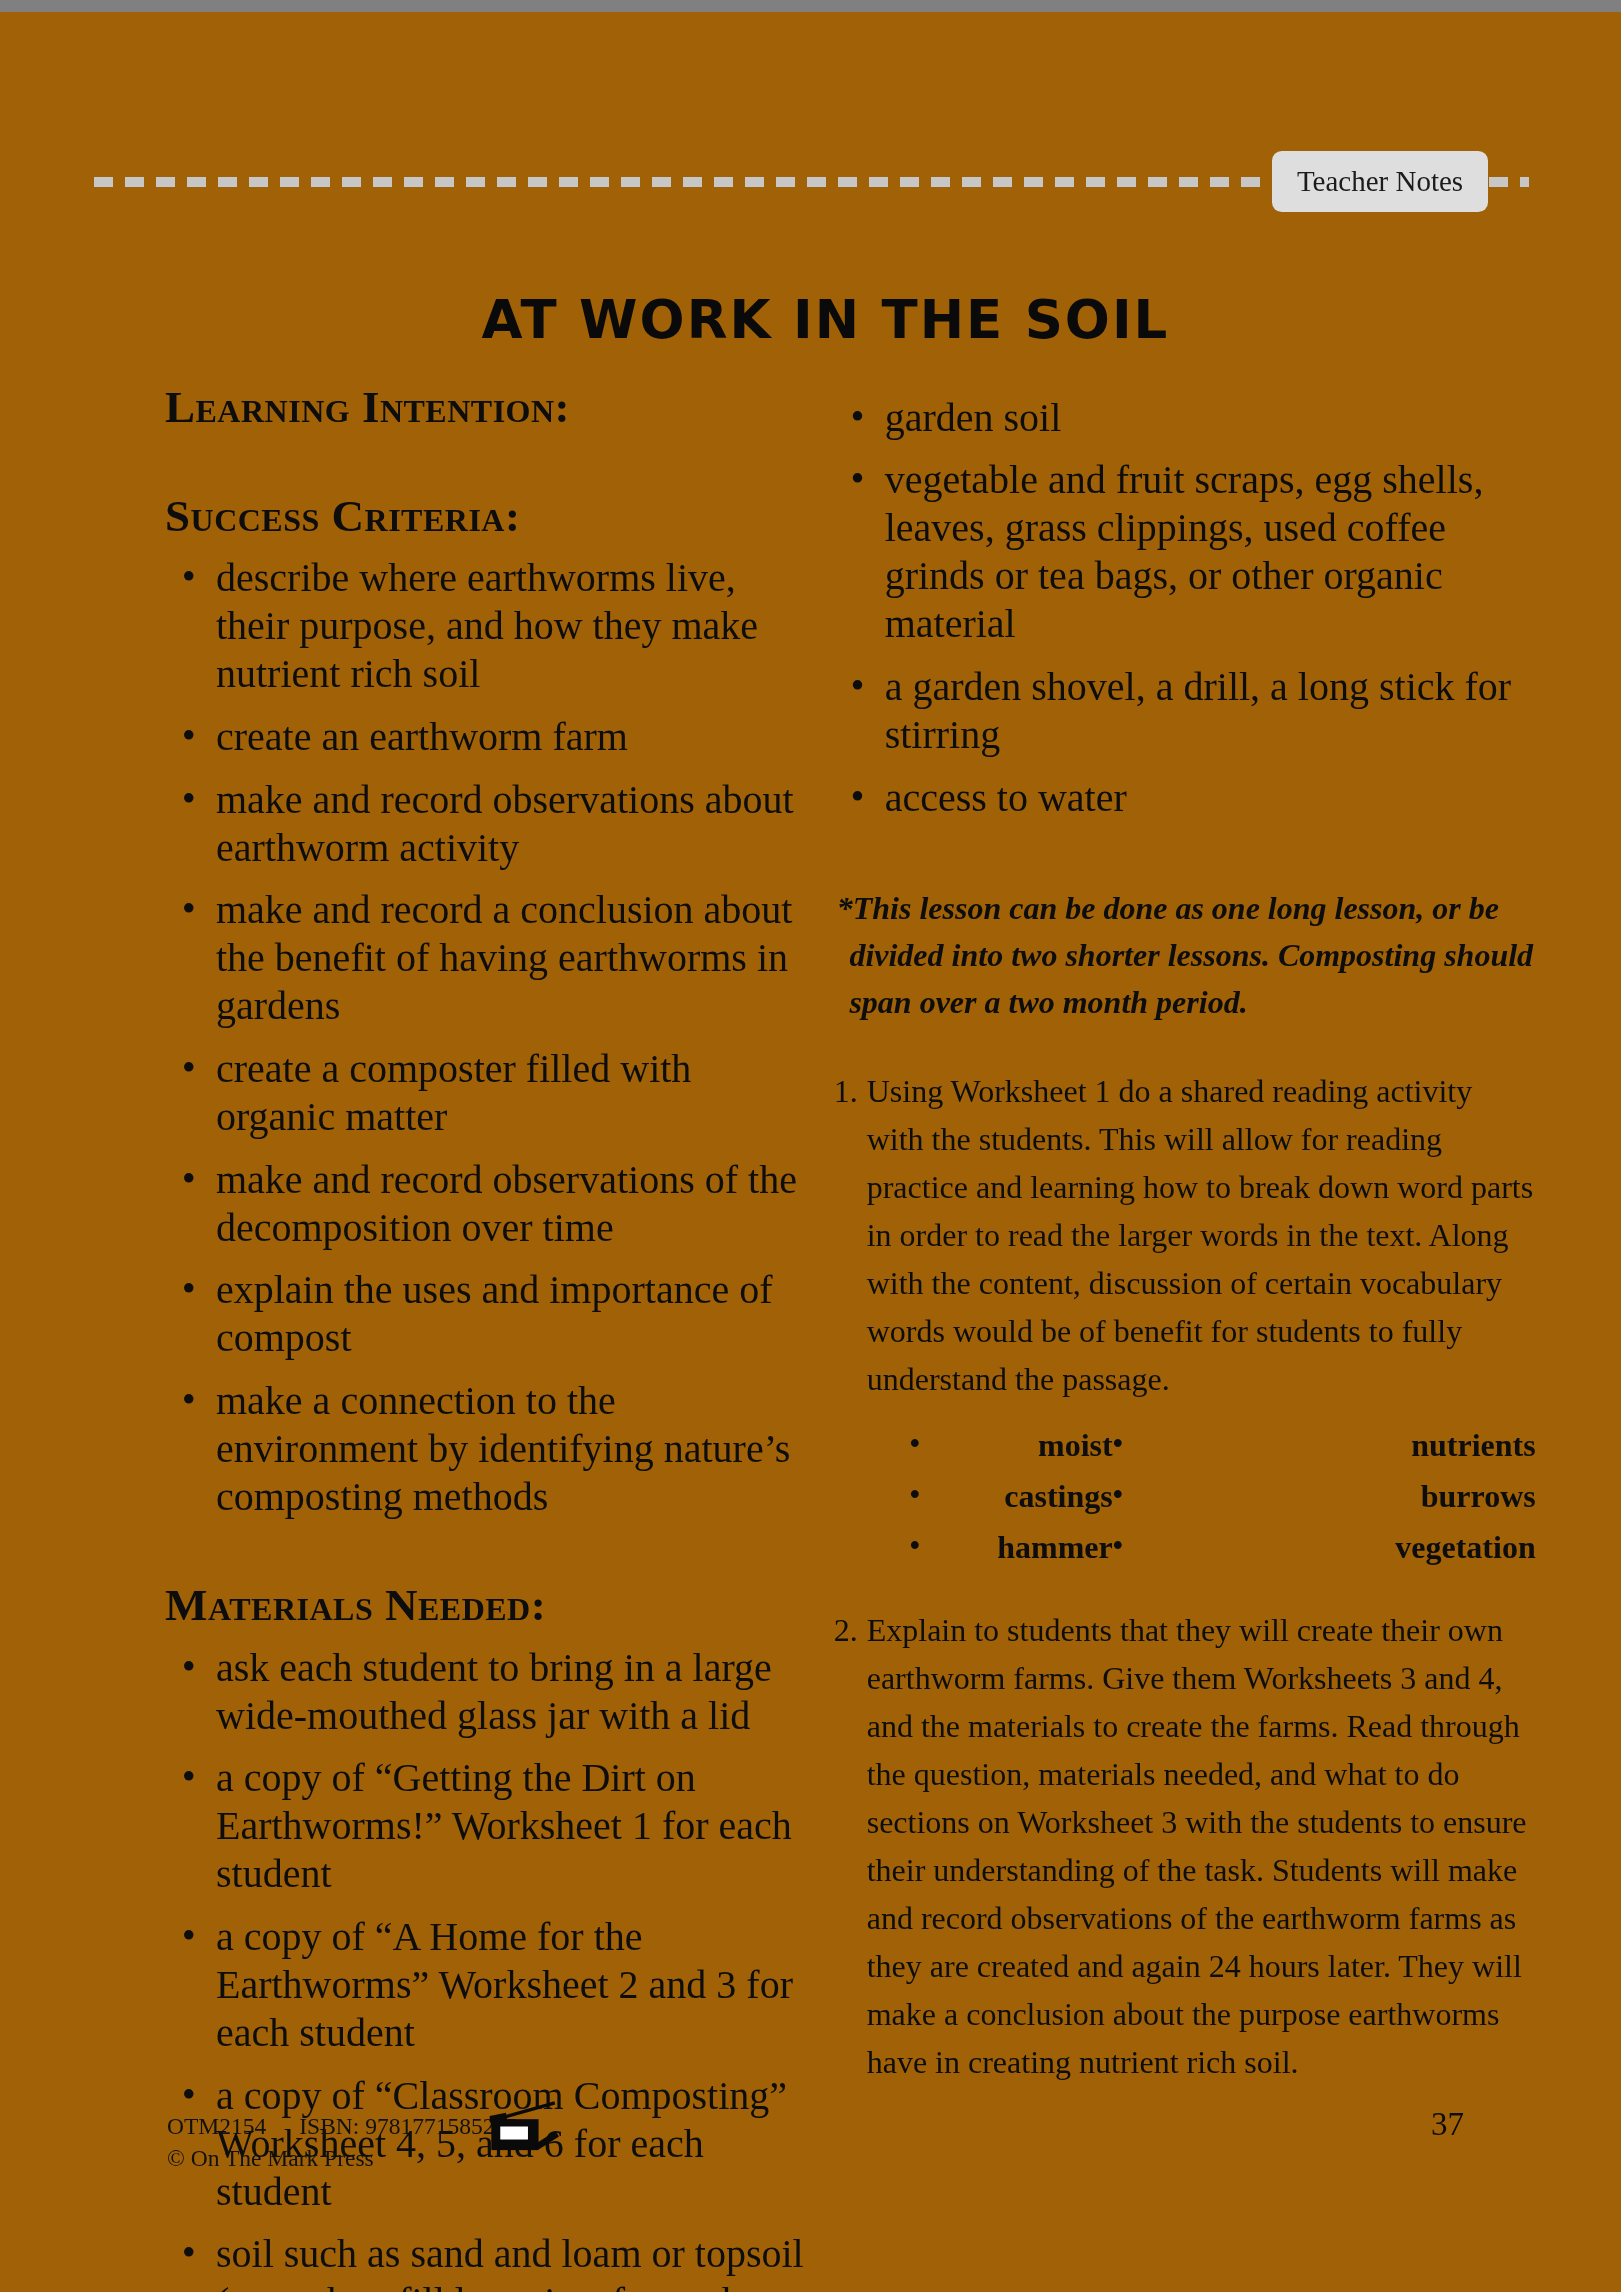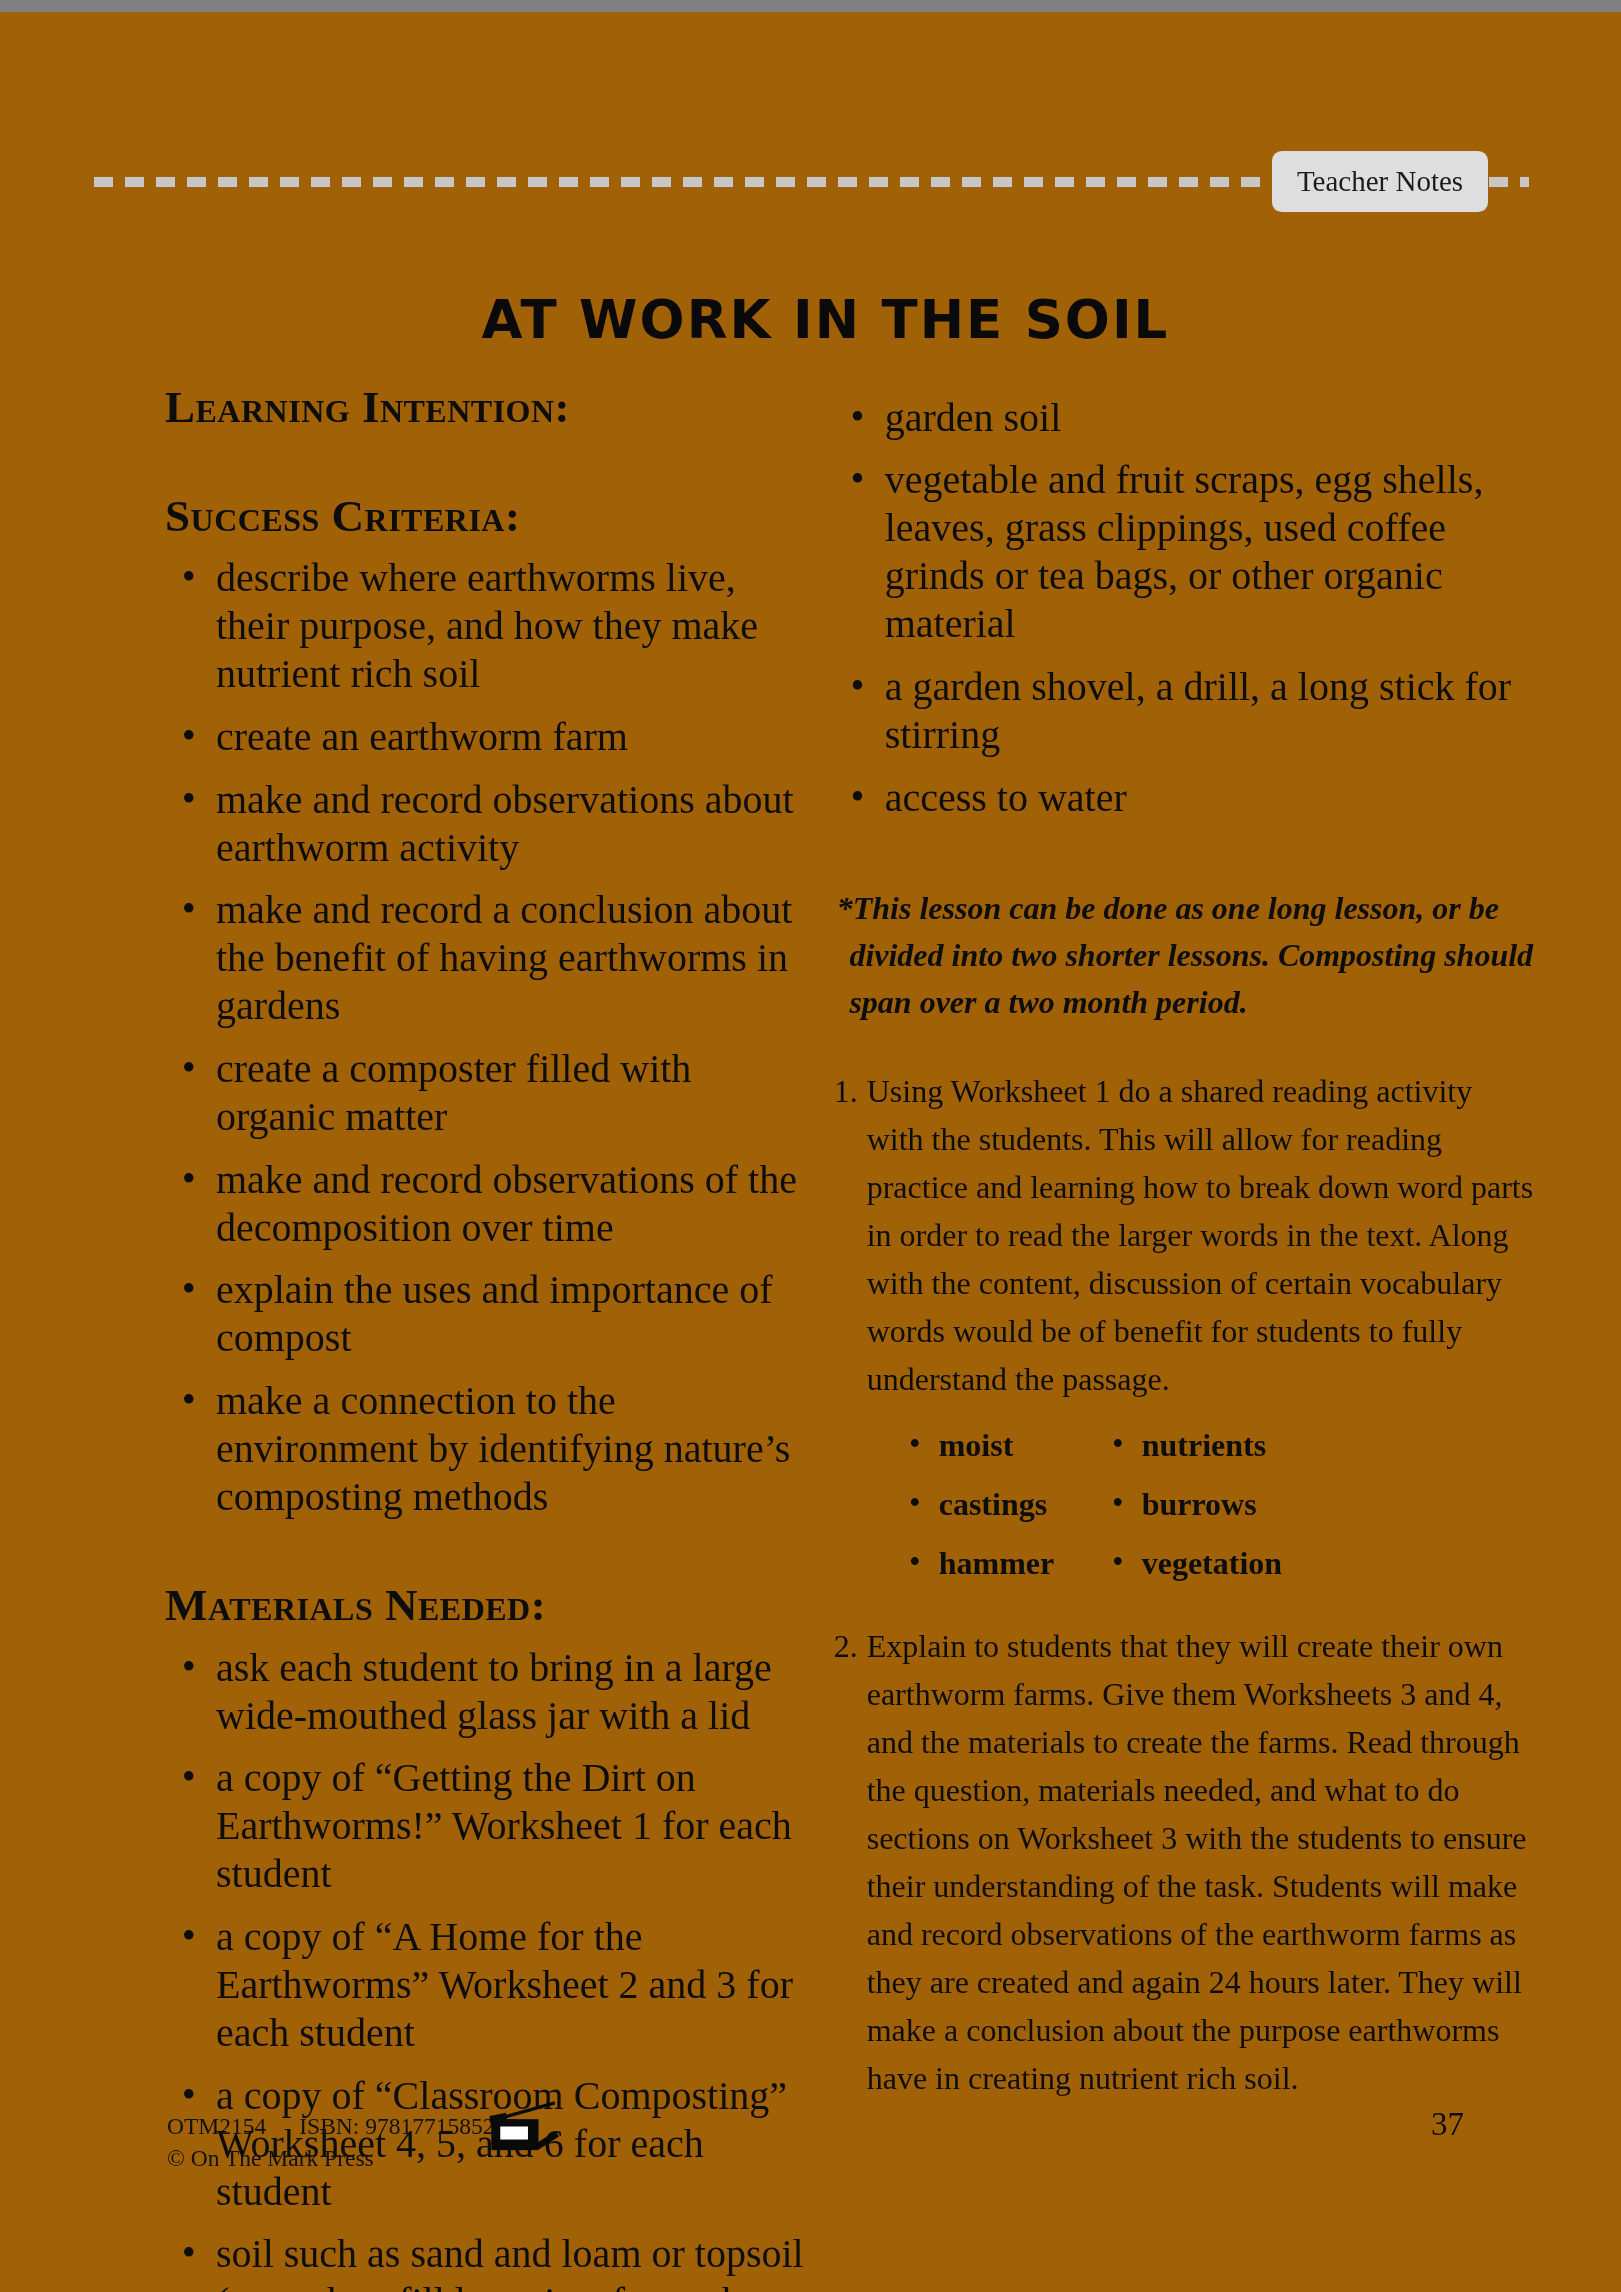--- a/index.html
+++ b/index.html
@@ -48,22 +48,22 @@
   .procedure-note {
     margin:9.8px 0 0 0; font-size:32px; line-height:47px; font-weight:bold;
     padding-left:15.7px; text-indent:-12.7px;font-style:italic;
   }
   .step { display:flex; margin-top:41px; font-size:32px; line-height:48px; }
   .step-num  { flex:0 0 33px; }
   .step-text { flex:1; }
   .vocab-intro { margin:25.5px 0 0 33px; font-size:32px; line-height:48px; }
   .vocab-grid {
     margin:25.5px 0 0 76px;
-    display:grid; grid-template-columns:203px auto; row-gap:24px;
-    font-size:32px; line-height:35px; font-weight:bold;
+    display:grid; grid-template-columns:203px auto; row-gap:16px;
+    font-size:32px; line-height:35px; font-weight:bold;text-align:right;
   }
   .vocab-word { position:relative; padding-left:29px; }
   .vocab-word::before { content:"\2022"; position:absolute; left:0; top:-2px; font-size:29px; }
   
   .footer-codes {
     position:absolute; left:167px; top:2098px;
     font-size:23.5px; line-height:32px; color:#111;
   }
   .footer-codes .isbn { margin-left:33px; }
   .press-logo { position:absolute; left:478px; top:2086px; }

